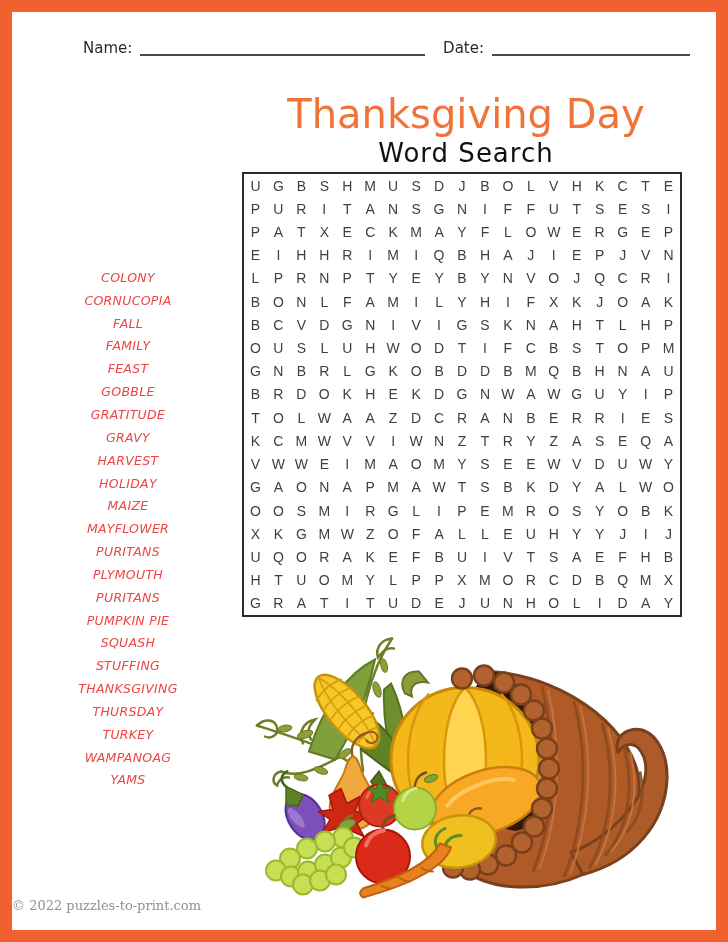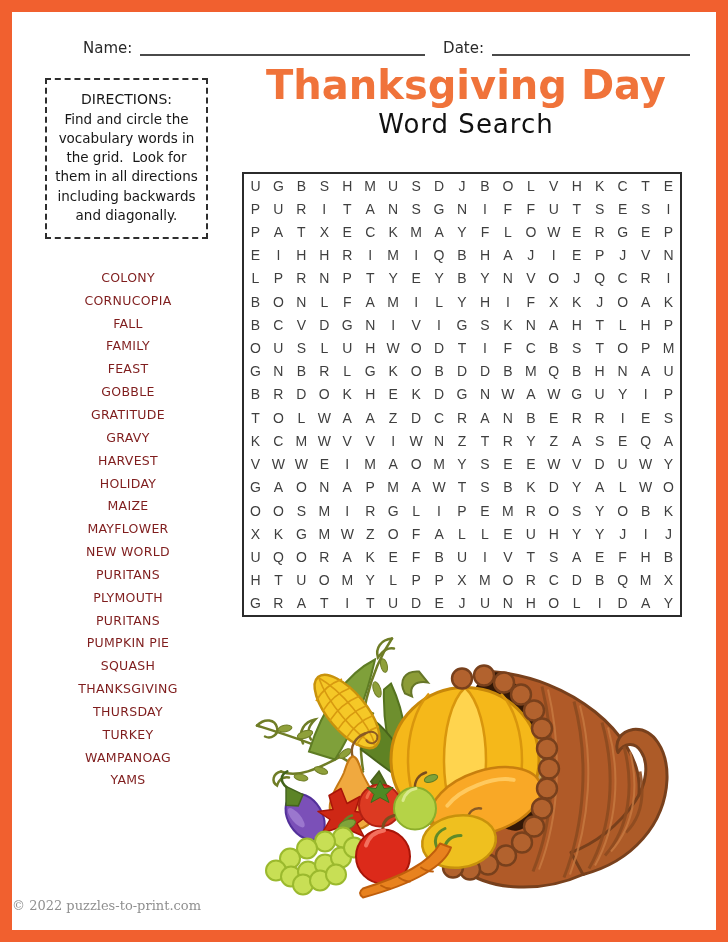--- a/index.html
+++ b/index.html
@@ -37,32 +37,33 @@
     border:2px dashed #2e2e2e;
     padding:10px 6px 12px 6px;
     text-align:center;
     font-size:13.5px;line-height:1.42;color:#171717;
   }
   .directions-heading{font-size:14px;}
   .directions-body{white-space:pre-wrap;}
   
   .title-block{position:absolute;left:228px;top:50px;width:452px;text-align:center;}
   .main-title{
-    font-size:40px;font-weight:700;letter-spacing:0px;
+    font-size:40px;font-weight:400;letter-spacing:0px;
     color:var(--title-orange);
     font-family:"DejaVu Sans",sans-serif;
+    margin-top:29px;
   }
   .subtitle{
     margin-top:1px;font-size:26px;letter-spacing:1px;color:#111;
   }
   
   .word-list{
     position:absolute;left:18px;top:254px;width:196px;
     text-align:right;
-    font-size:12.5px;letter-spacing:0.3px;color:#7f1d1d;
+    font-size:12.5px;letter-spacing:0.3px;color:#ef4444;font-style:italic;
   }
   .word-list .word{height:22.85px;display:flex;align-items:center;justify-content:center;white-space:nowrap;}
   
   .grid{
     position:absolute;left:230px;top:160px;width:440px;height:445px;
     border:2px solid #2b2b2b;
     display:grid;
     grid-template-columns:repeat(19,1fr);
     grid-template-rows:repeat(19,1fr);
     font-family:"Liberation Sans",sans-serif;
@@ -84,49 +85,45 @@
 
 <div class="page">
 
   <div class="name-date-row">
     <span class="nd-label">Name:</span>
     <span class="nd-line name-line"></span>
     <span class="nd-label">Date:</span>
     <span class="nd-line date-line"></span>
   </div>
 
-  <div class="directions-box">
-    <div class="directions-heading">DIRECTIONS:</div>
-    <div class="directions-body">Find and circle the vocabulary words in the grid.  Look for them in all directions including backwards and diagonally.</div>
-  </div>
 
   <div class="title-block">
     <div class="main-title">Thanksgiving Day</div>
     <div class="subtitle">Word Search</div>
   </div>
 
   <div class="word-list" id="word-list">
       <div class="word">COLONY</div>
       <div class="word">CORNUCOPIA</div>
       <div class="word">FALL</div>
       <div class="word">FAMILY</div>
       <div class="word">FEAST</div>
       <div class="word">GOBBLE</div>
       <div class="word">GRATITUDE</div>
       <div class="word">GRAVY</div>
       <div class="word">HARVEST</div>
       <div class="word">HOLIDAY</div>
       <div class="word">MAIZE</div>
       <div class="word">MAYFLOWER</div>
-      <div class="word">NEW WORLD</div>
       <div class="word">PURITANS</div>
       <div class="word">PLYMOUTH</div>
       <div class="word">PURITANS</div>
       <div class="word">PUMPKIN PIE</div>
       <div class="word">SQUASH</div>
+      <div class="word">STUFFING</div>
       <div class="word">THANKSGIVING</div>
       <div class="word">THURSDAY</div>
       <div class="word">TURKEY</div>
       <div class="word">WAMPANOAG</div>
       <div class="word">YAMS</div>
     </div>
 
   <div class="grid" id="letter-grid">
       <div class="cell">U</div>
       <div class="cell">G</div>

